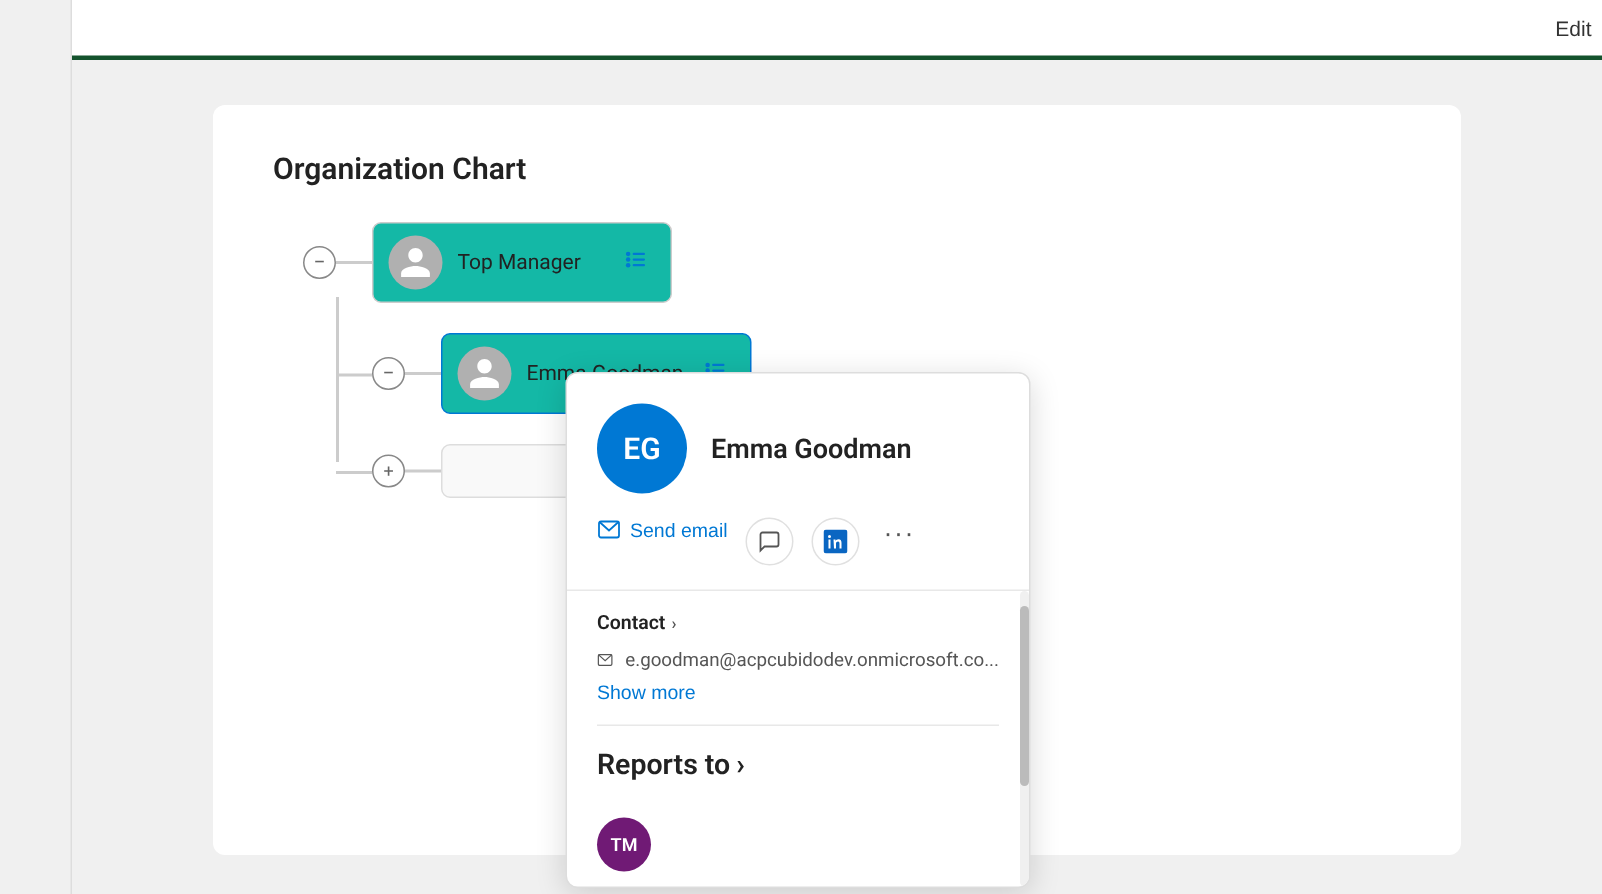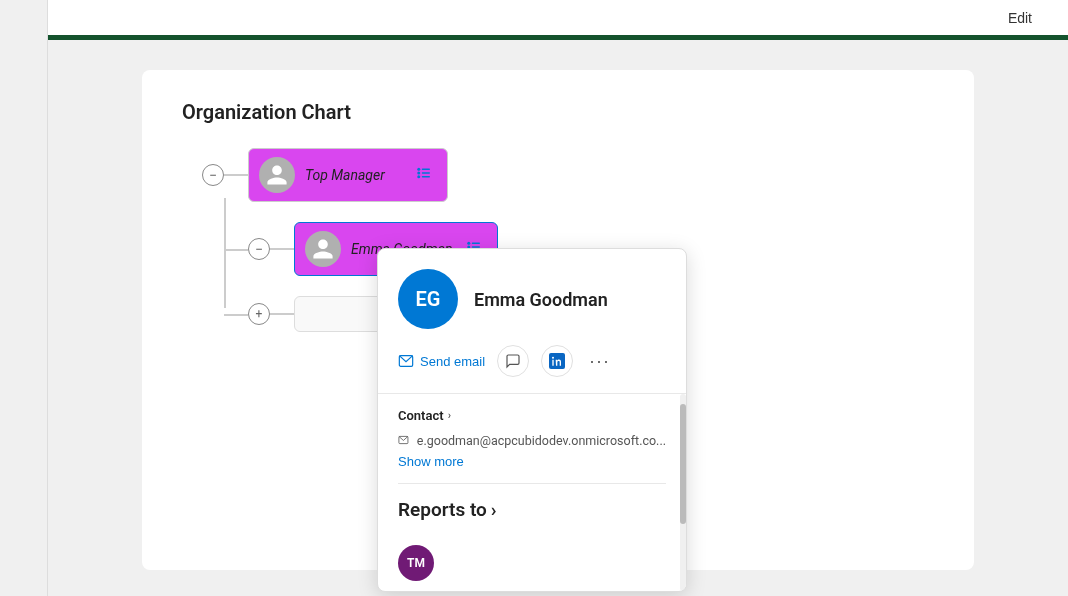--- a/index.html
+++ b/index.html
@@ -11,25 +11,25 @@
       overflow: hidden;
       position: relative;
     }
 
     
     .top-bar {
       position: absolute;
       top: 0; left: 0; right: 0;
       height: 40px;
       background: #fff;
-      border-bottom: 5px solid #14532d;
+      border-bottom: 3px solid #14532d;
       display: flex;
       align-items: center;
       justify-content: flex-end;
-      padding: 0 36px;
+      padding: 0 7px;
     }
 
     .edit-btn {
       color: #333;
       font-size: 14px;
       background: none;
       border: none;
       cursor: pointer;
     }
 
@@ -95,25 +95,24 @@
       height: 2px;
       background: #ccc;
     }
 
     .org-node {
       display: flex;
       align-items: center;
       border: 1.5px solid #ccc;
       border-radius: 6px;
       padding: 8px 14px 8px 10px;
-      background: #d946ef;
+      background: #14b8a6;
       min-width: 200px;
       cursor: pointer;
       position: relative;
-      font-style: italic;
     }
 
     .org-node.selected {
       border-color: #0078d4;
     }
 
     .node-avatar {
       width: 36px;
       height: 36px;
       border-radius: 50%;
@@ -227,21 +226,21 @@
     }
 
     .popup-name {
       font-size: 18px;
       font-weight: 600;
       color: #222;
     }
 
     .popup-actions {
       display: flex;
-      align-items: center;
+      align-items: flex-start;
       gap: 12px;
       padding: 0 20px 16px 20px;
       border-bottom: 1px solid #e8e8e8;
     }
 
     .send-email-btn {
       display: flex;
       align-items: center;
       gap: 6px;
       color: #0078d4;

